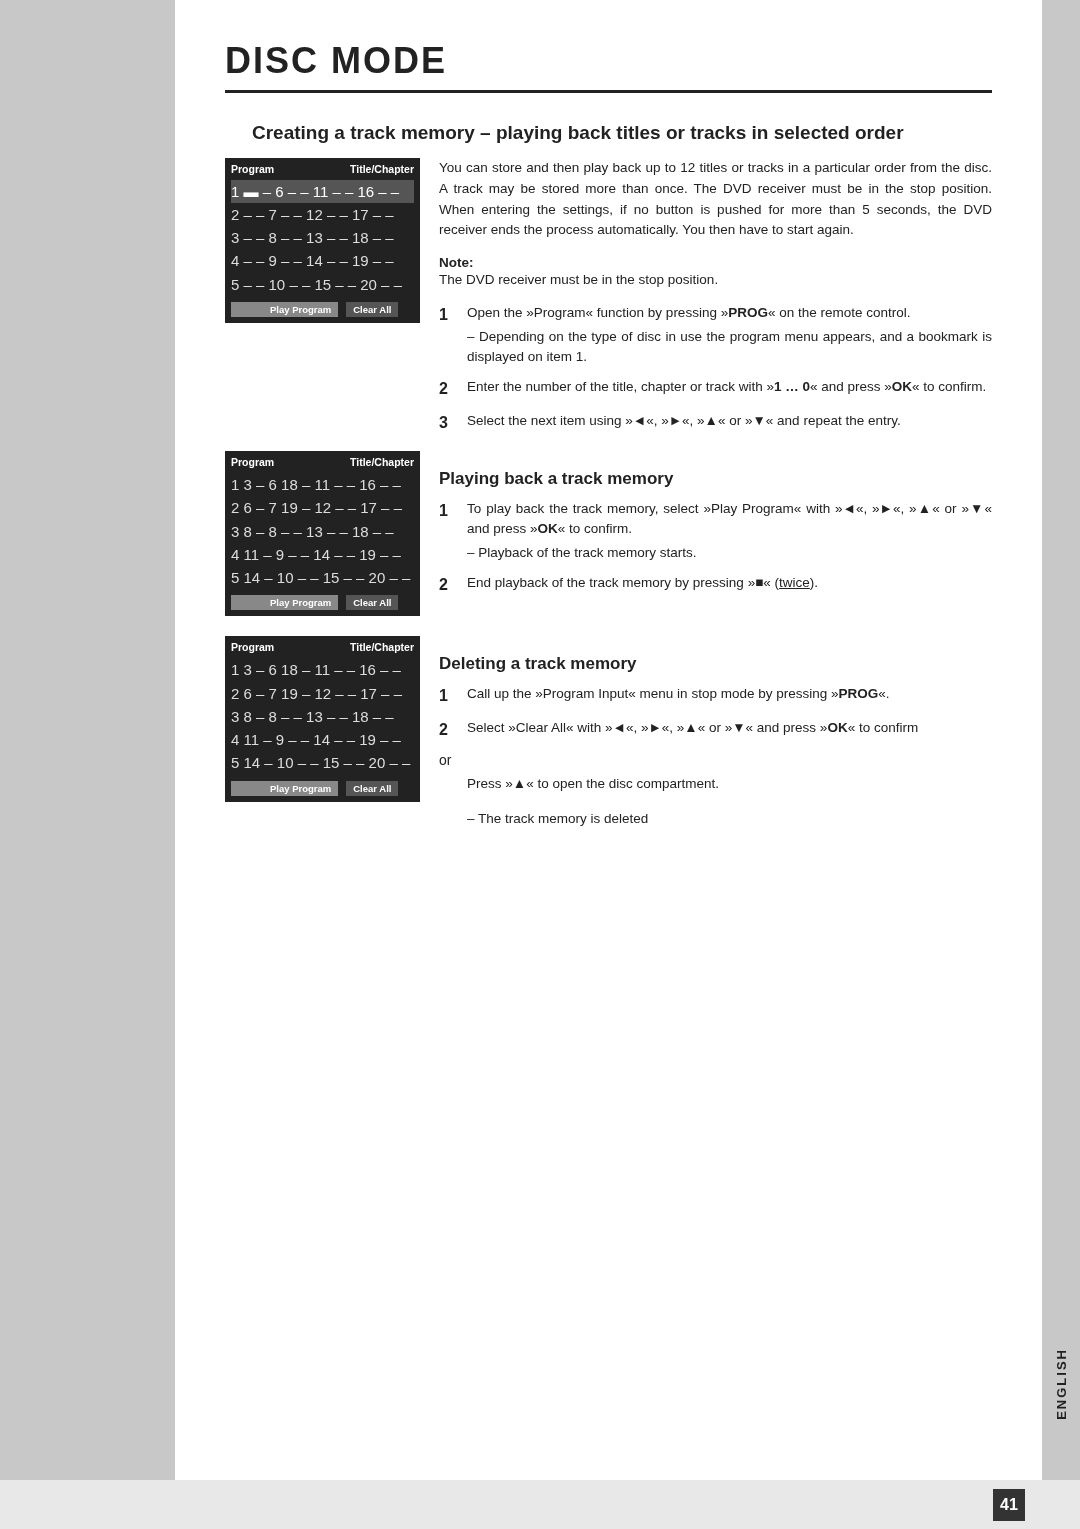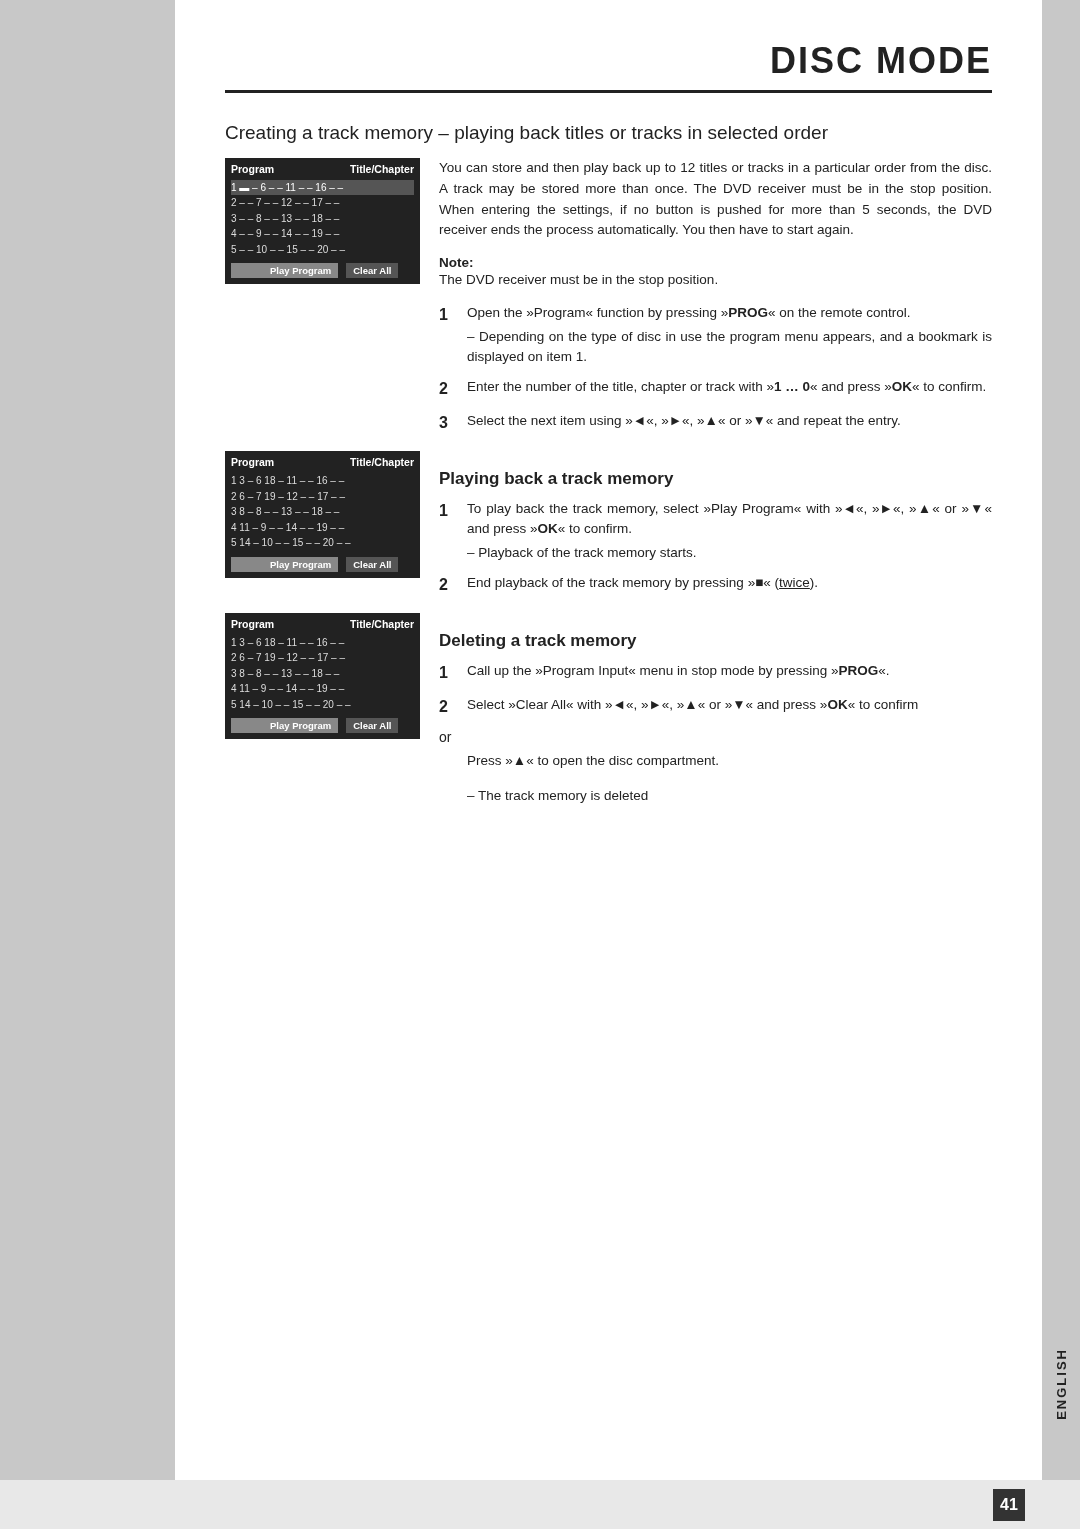--- a/index.html
+++ b/index.html
@@ -91,29 +91,29 @@
 
     
     .page-title {
       font-size: 36px;
       font-weight: bold;
       letter-spacing: 2px;
       text-transform: uppercase;
       border-bottom: 3px solid #222;
       padding-bottom: 8px;
       margin-bottom: 28px;
-      text-align: right;
     }
 
     
     .section-heading {
       font-size: 19px;
-      font-weight: normal;
+      font-weight: bold;
       margin-bottom: 12px;
       line-height: 1.3;
+      margin-left: 27px;
     }
 
     
     .body-text {
       font-size: 13.5px;
       line-height: 1.55;
       margin-bottom: 14px;
       text-align: justify;
     }
 
@@ -173,21 +173,21 @@
     .program-widget .header-row {
       display: flex;
       justify-content: space-between;
       font-weight: bold;
       font-size: 10.5px;
       margin-bottom: 3px;
       padding-bottom: 2px;
     }
 
     .program-widget .data-rows {
-      font-size: 10px;
+      font-size: 15px;
       line-height: 1.55;
       color: #ddd;
       margin-bottom: 6px;
     }
 
     .program-widget .data-row {
       display: flex;
       justify-content: space-between;
     }
 

